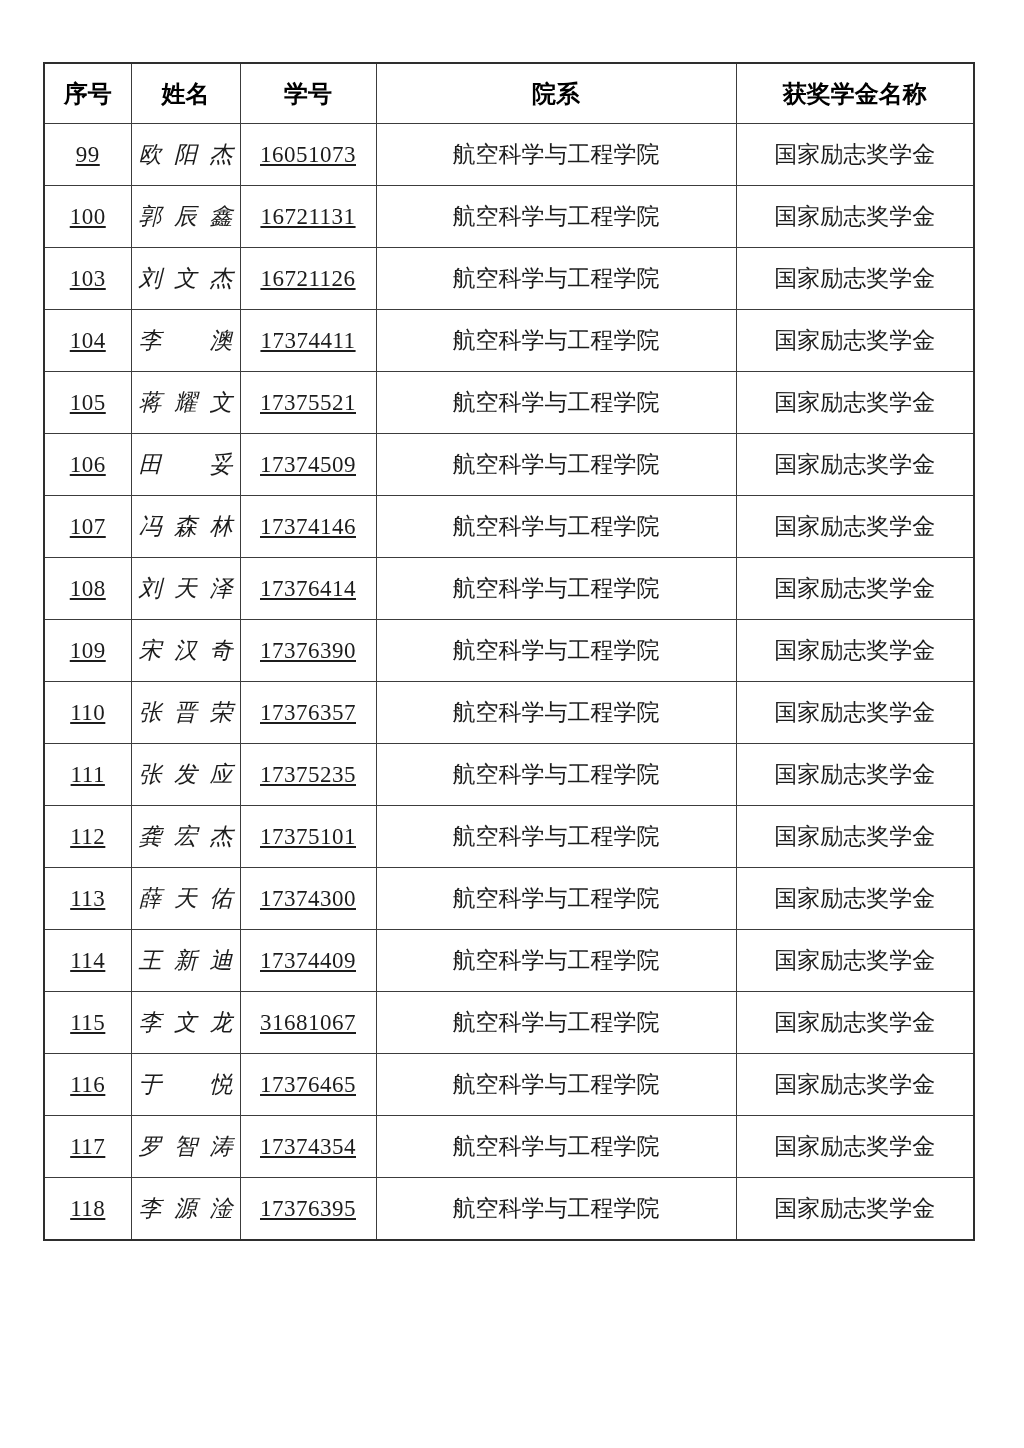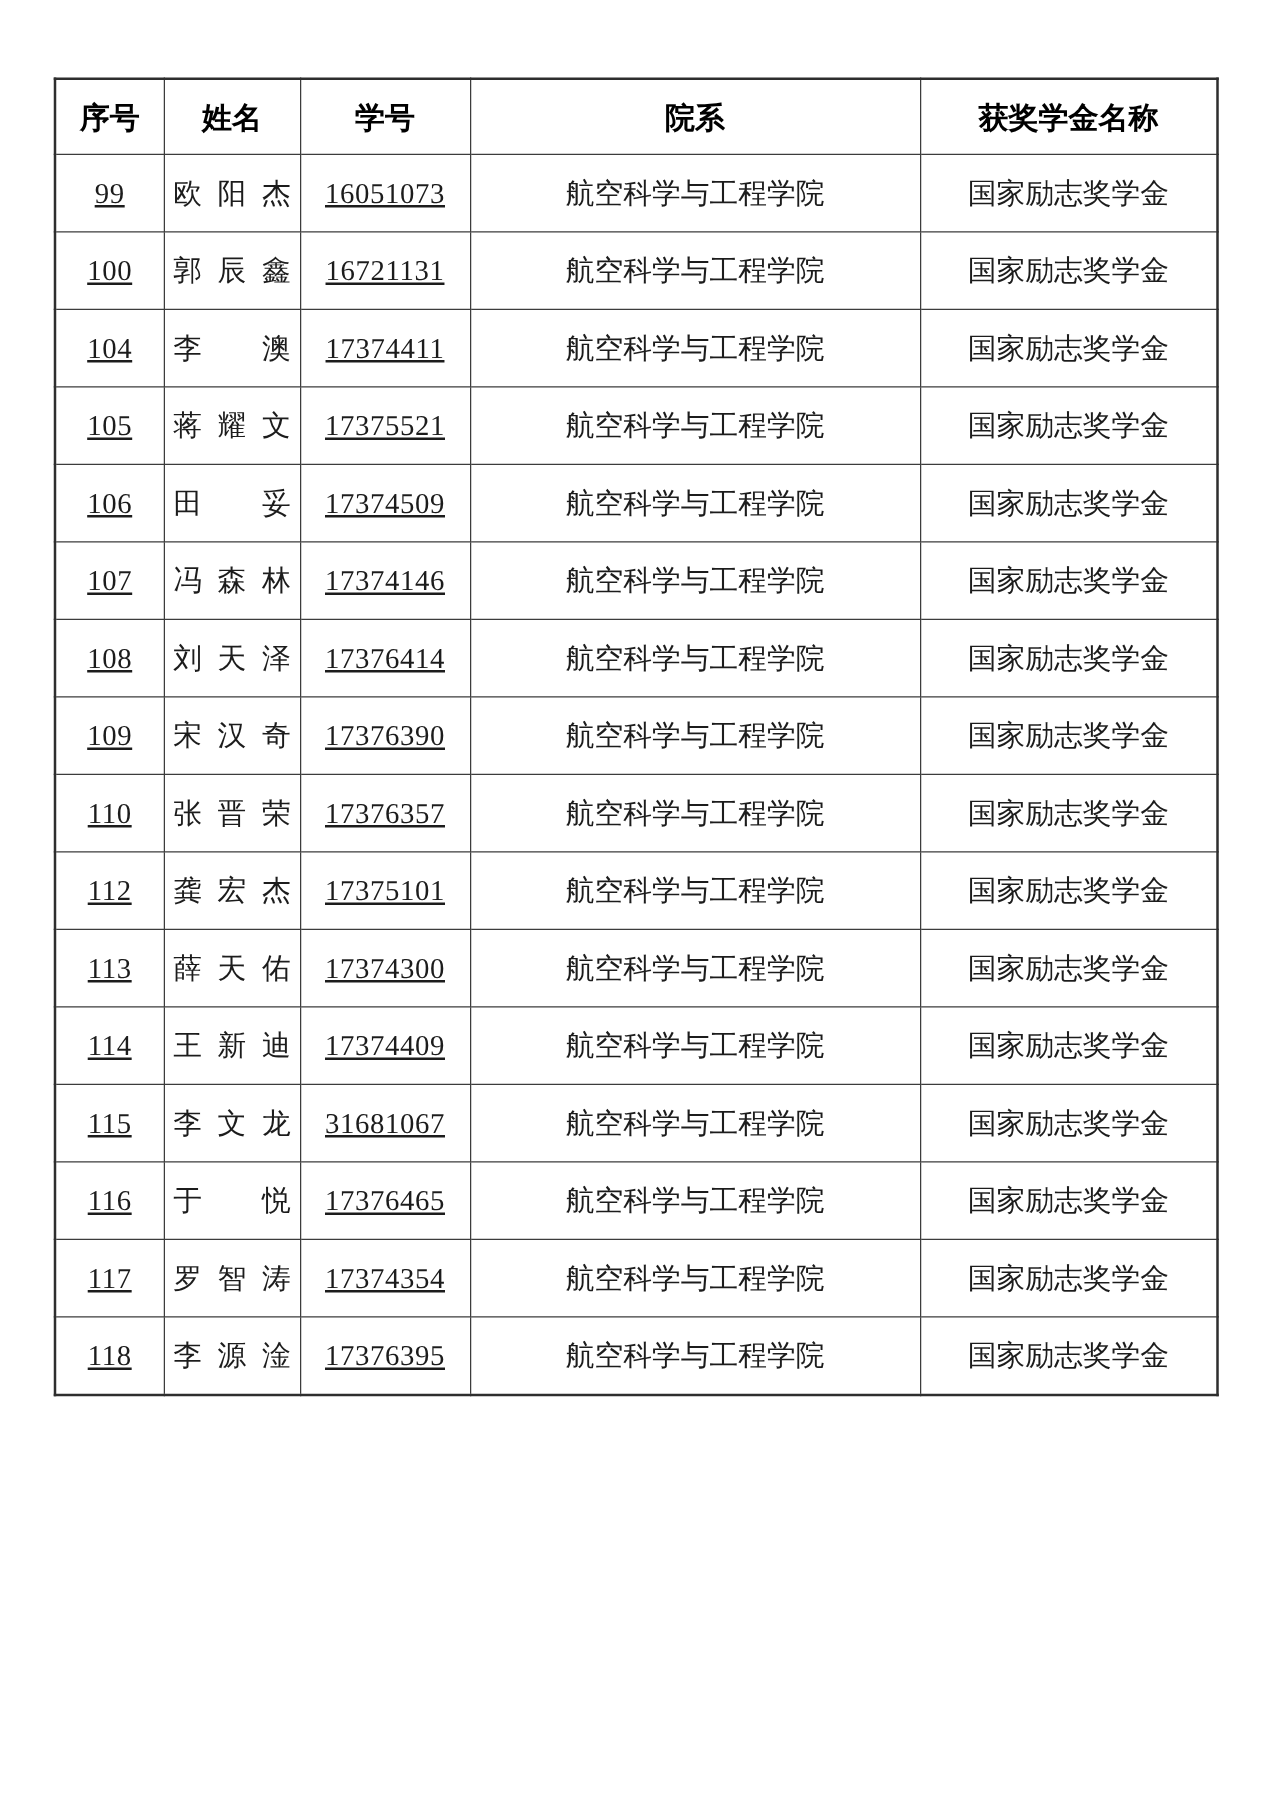--- a/index.html
+++ b/index.html
@@ -49,20 +49,21 @@
   }
   td.num-cell {
     letter-spacing: 0.5px;
     text-decoration: underline;
   }
   .name-justify {
     display: inline-block;
     width: 94px;
     text-align: justify;
     text-align-last: justify;
+    font-style: italic;
     -moz-text-align-last: justify;
   }
 </style>
 </head>
 <body>
 
 <div class="page">
   <table class="award-table">
     <colgroup>
       <col style="width:87px">
@@ -89,20 +90,27 @@
           <td>国家励志奖学金</td>
         </tr>
         <tr>
           <td class="num-cell">100</td>
           <td><span class="name-justify">郭辰鑫</span></td>
           <td class="num-cell">16721131</td>
           <td>航空科学与工程学院</td>
           <td>国家励志奖学金</td>
         </tr>
         <tr>
+          <td class="num-cell">103</td>
+          <td><span class="name-justify">刘文杰</span></td>
+          <td class="num-cell">16721126</td>
+          <td>航空科学与工程学院</td>
+          <td>国家励志奖学金</td>
+        </tr>
+        <tr>
           <td class="num-cell">104</td>
           <td><span class="name-justify">李澳</span></td>
           <td class="num-cell">17374411</td>
           <td>航空科学与工程学院</td>
           <td>国家励志奖学金</td>
         </tr>
         <tr>
           <td class="num-cell">105</td>
           <td><span class="name-justify">蒋耀文</span></td>
           <td class="num-cell">17375521</td>
@@ -134,20 +142,27 @@
           <td class="num-cell">109</td>
           <td><span class="name-justify">宋汉奇</span></td>
           <td class="num-cell">17376390</td>
           <td>航空科学与工程学院</td>
           <td>国家励志奖学金</td>
         </tr>
         <tr>
           <td class="num-cell">110</td>
           <td><span class="name-justify">张晋荣</span></td>
           <td class="num-cell">17376357</td>
+          <td>航空科学与工程学院</td>
+          <td>国家励志奖学金</td>
+        </tr>
+        <tr>
+          <td class="num-cell">111</td>
+          <td><span class="name-justify">张发应</span></td>
+          <td class="num-cell">17375235</td>
           <td>航空科学与工程学院</td>
           <td>国家励志奖学金</td>
         </tr>
         <tr>
           <td class="num-cell">112</td>
           <td><span class="name-justify">龚宏杰</span></td>
           <td class="num-cell">17375101</td>
           <td>航空科学与工程学院</td>
           <td>国家励志奖学金</td>
         </tr>

